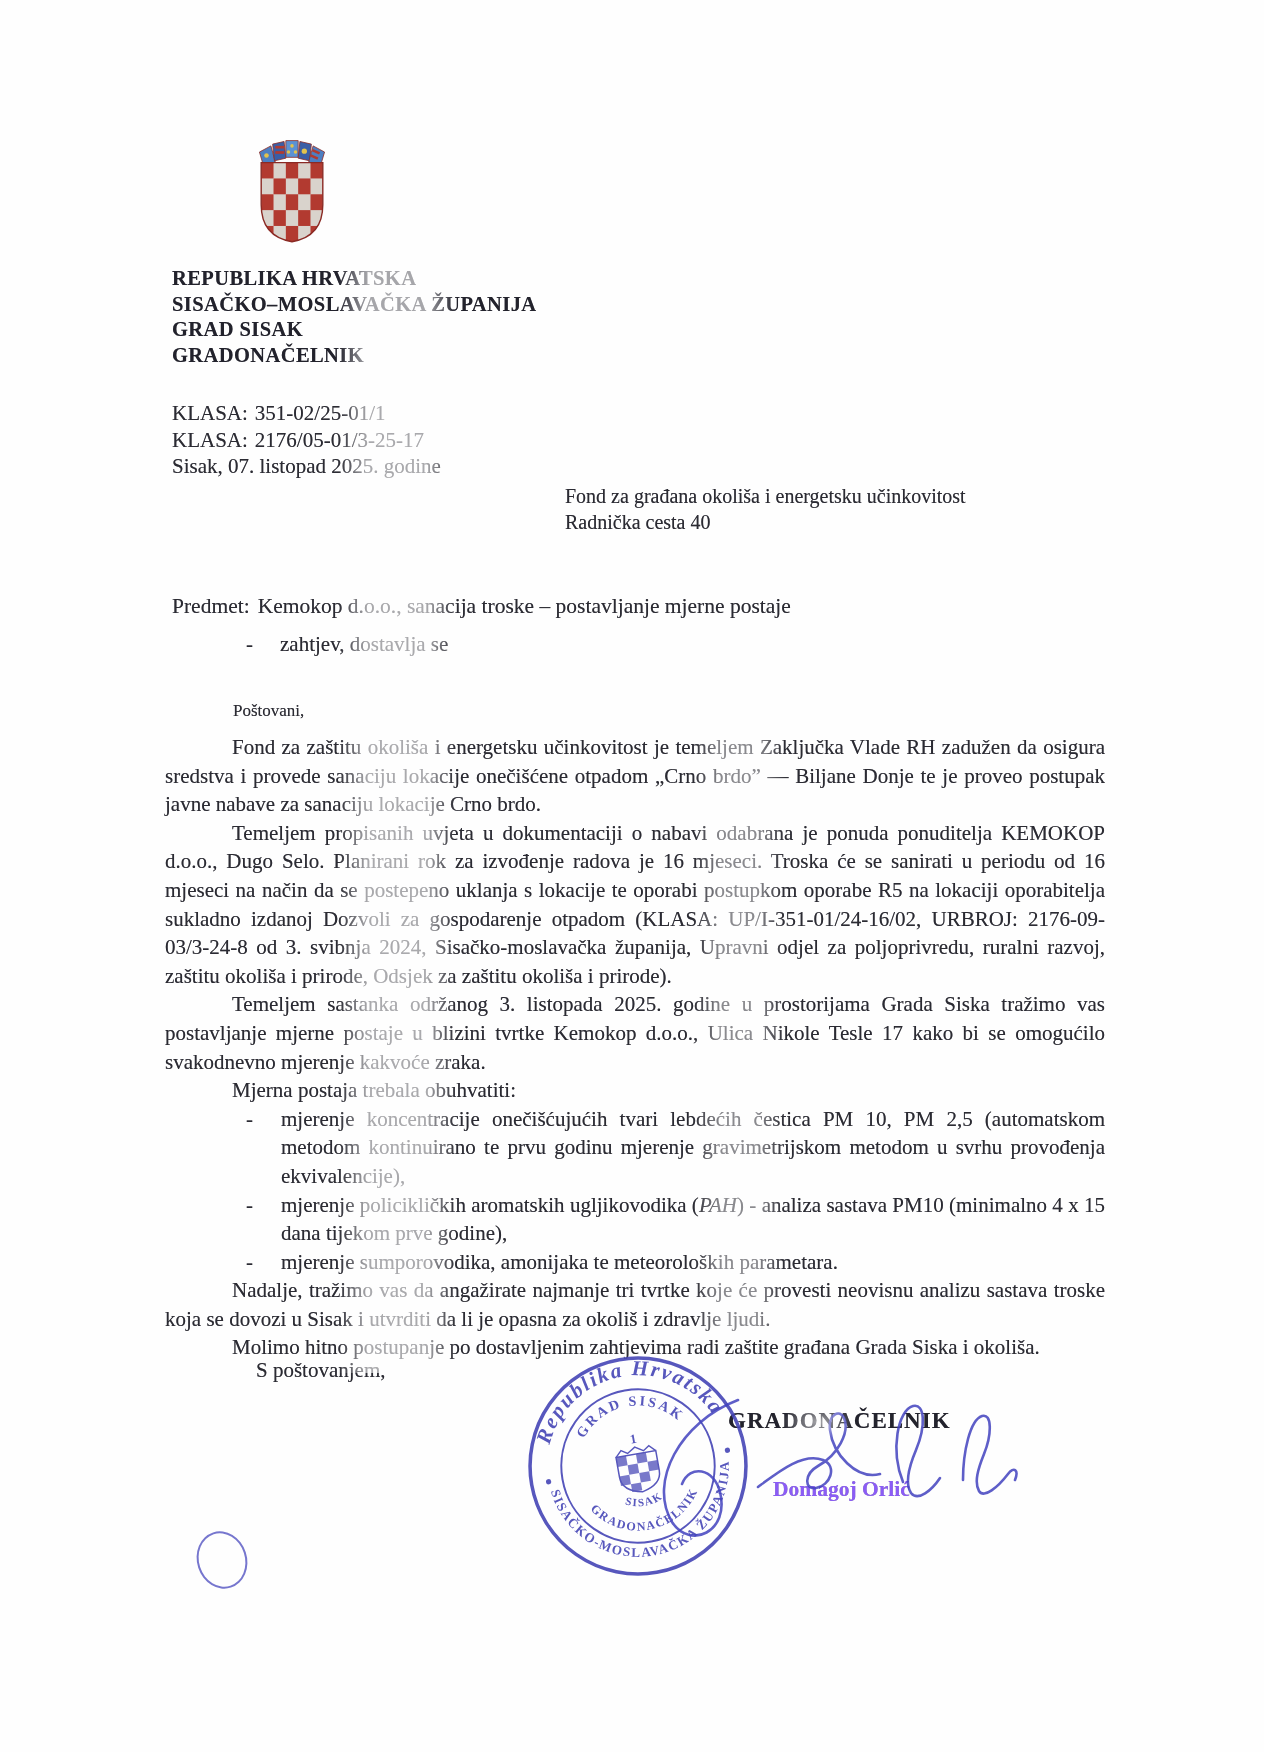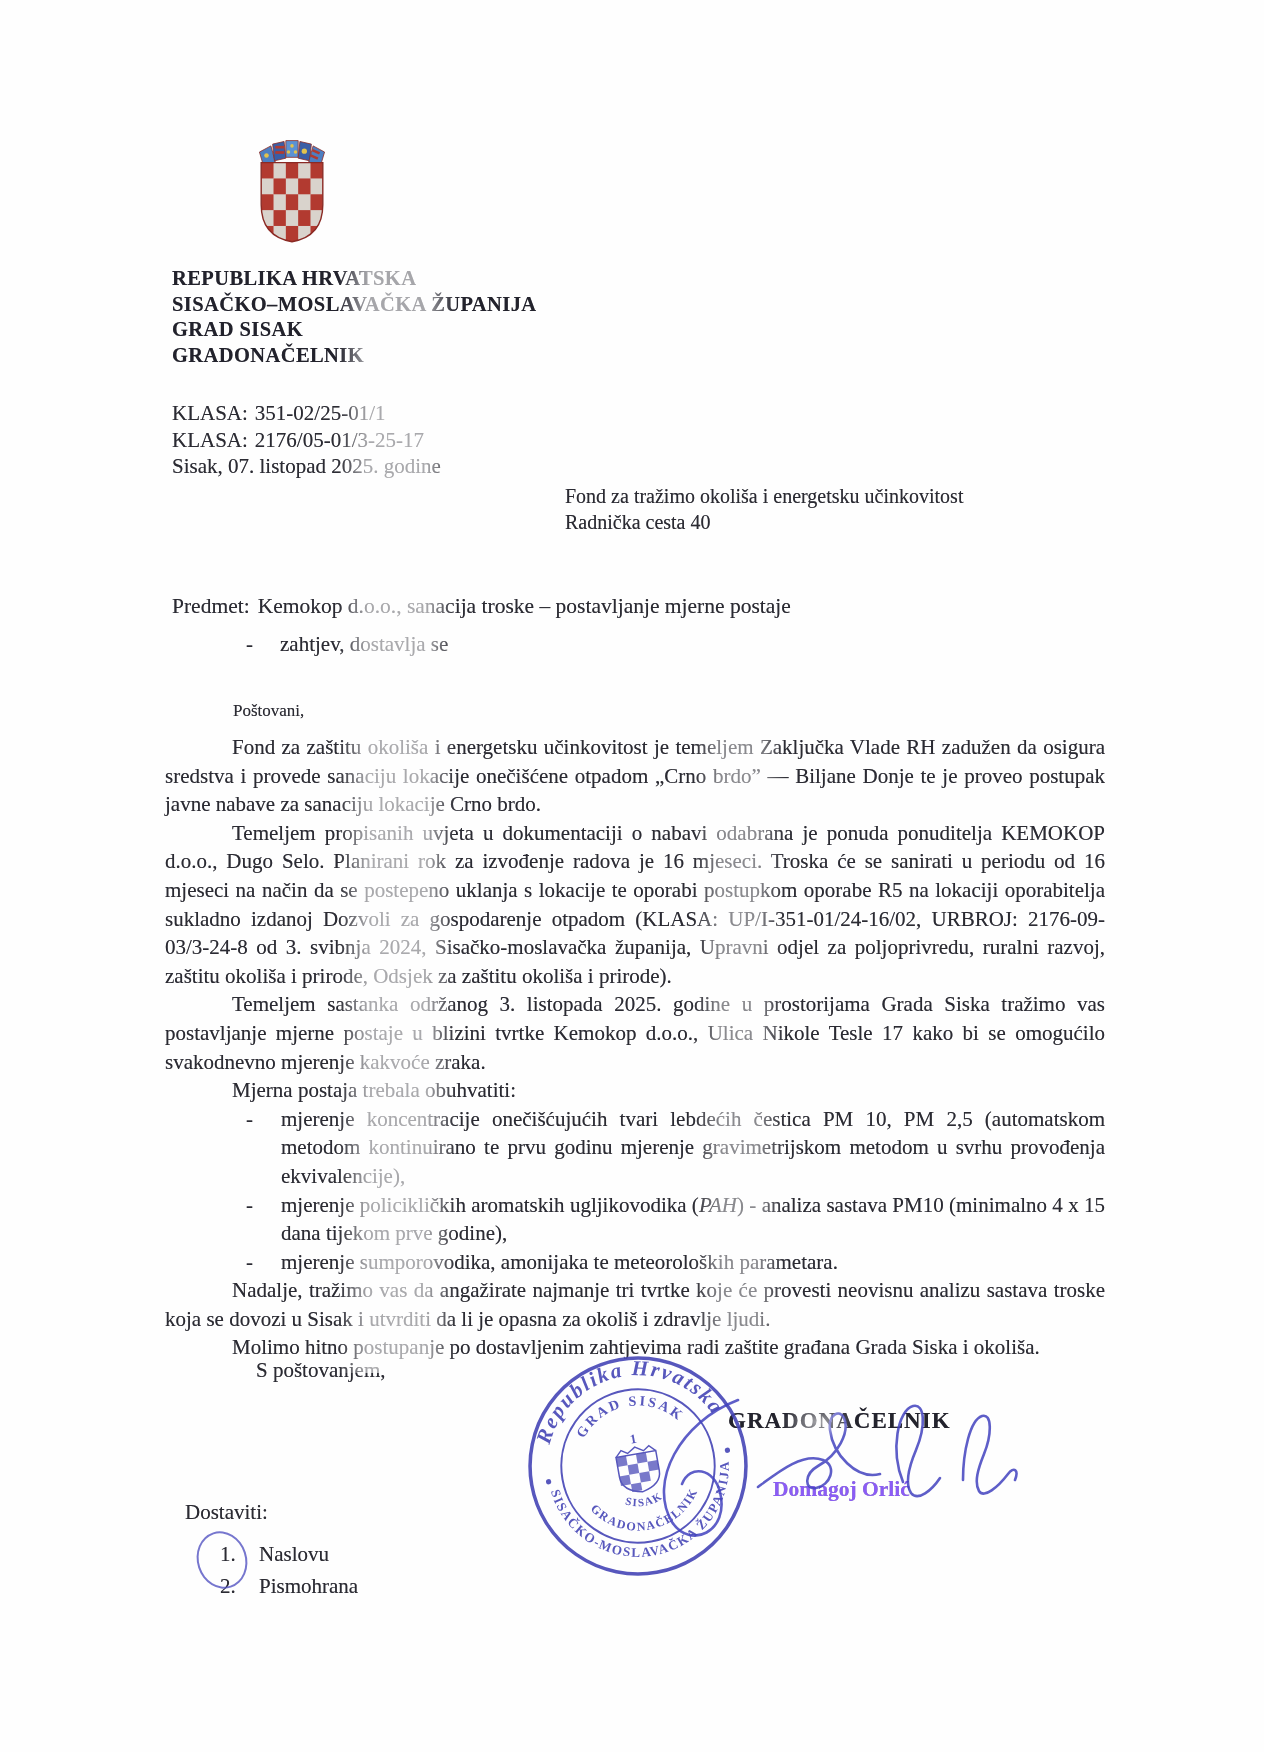--- a/index.html
+++ b/index.html
@@ -133,21 +133,21 @@
     <div>
       <span class="lbl">KLASA:</span><span>351-02/25-01/1</span>
     </div>
     <div>
       <span class="lbl">KLASA:</span><span>2176/05-01/3-25-17</span>
     </div>
     <div>Sisak, 07. listopad 2025. godine</div>
   </div>
 
   <div class="rcp txt">
-    <div>Fond za tražimo okoliša i energetsku učinkovitost</div>
+    <div>Fond za građana okoliša i energetsku učinkovitost</div>
     <div>Radnička cesta 40</div>
   </div>
 
   <div class="subj txt">
     <span class="lbl">Predmet:</span><span>Kemokop d.o.o., sanacija troske – postavljanje mjerne postaje</span>
   </div>
   <div class="subj-sub txt">
     <span class="dash">-</span><span>zahtjev, dostavlja se</span>
   </div>
 
@@ -227,28 +227,19 @@
   <svg class="sig-svg" width="410" height="178" viewBox="0 0 410 178">
     <g fill="none" stroke="rgba(66,66,190,.85)" stroke-width="2.6" stroke-linecap="round">
       <path d="M 120,10 C 62,32 30,92 54,132 C 72,160 112,142 102,102 C 96,78 72,74 64,94"></path>
       <path d="M 140,97 C 160,82 185,62 205,70 C 220,76 212,96 198,98 C 186,100 186,84 200,76 C 220,65 232,42 226,28 C 222,19 210,24 212,40 C 215,64 238,90 262,84"></path>
       <path d="M 285,92 C 272,60 280,20 295,16 C 307,13 308,36 298,60 C 290,79 287,94 293,103 C 300,112 314,100 322,88"></path>
       <path d="M 345,90 C 345,62 352,30 364,26 C 374,23 374,44 366,64 C 360,79 356,92 361,101 C 366,109 380,97 390,84 C 396,76 401,80 397,90"></path>
     </g>
   </svg>
   <div class="sig-name txt">Domagoj Orlić</div>
 
-  <div class="dist txt">
-    <div>Dostaviti:</div>
-    <div class="row r1">
-      <span class="num">1.</span><span>Naslovu</span>
-    </div>
-    <div class="row r2">
-      <span class="num">2.</span><span>Pismohrana</span>
-    </div>
-  </div>
   <div class="pen-ellipse"></div>
 
   <div class="fade fade-a"></div>
   <div class="fade fade-b"></div>
   <div class="fade fade-c"></div>
 
 </div>
 
 </body></html>

